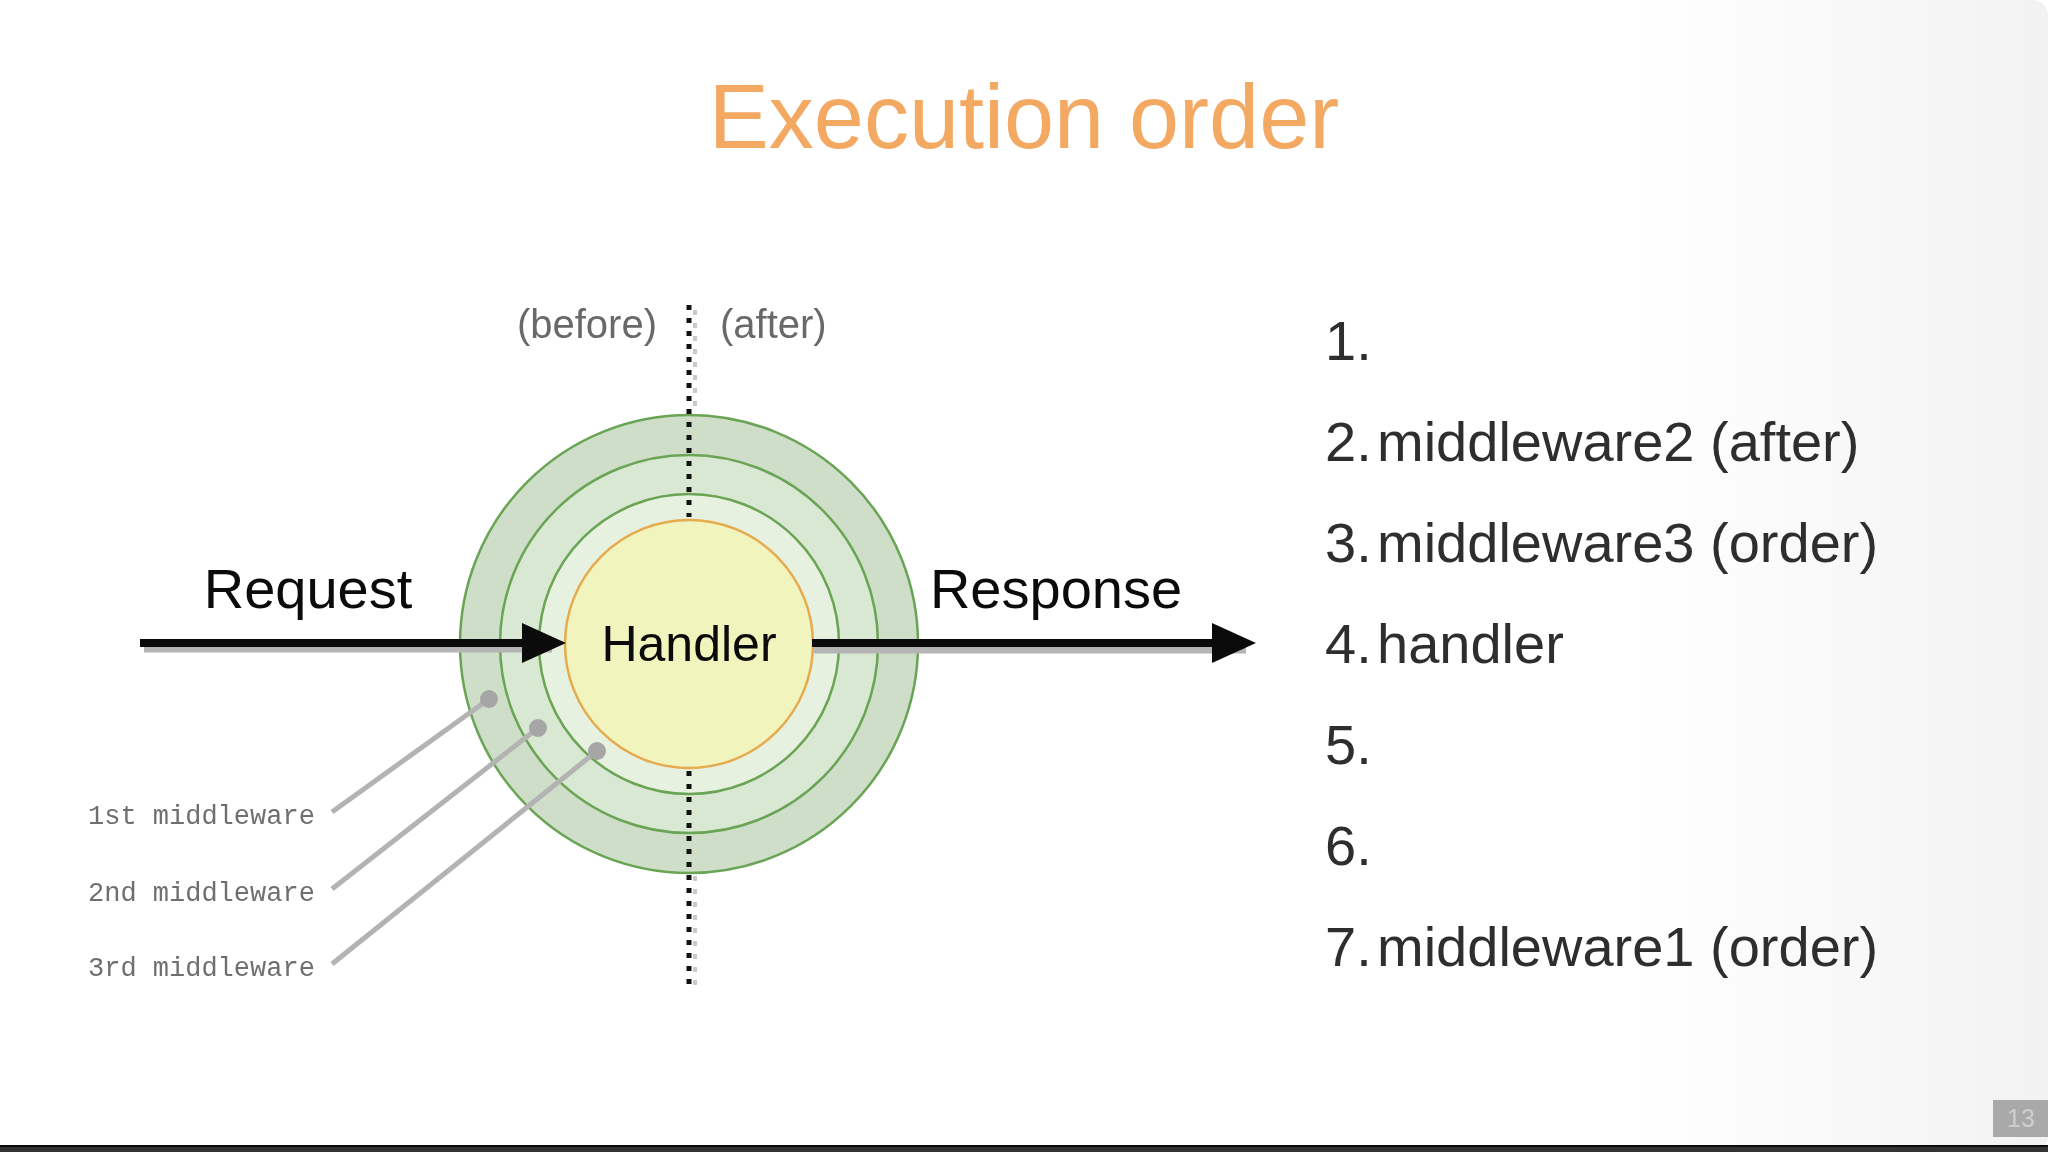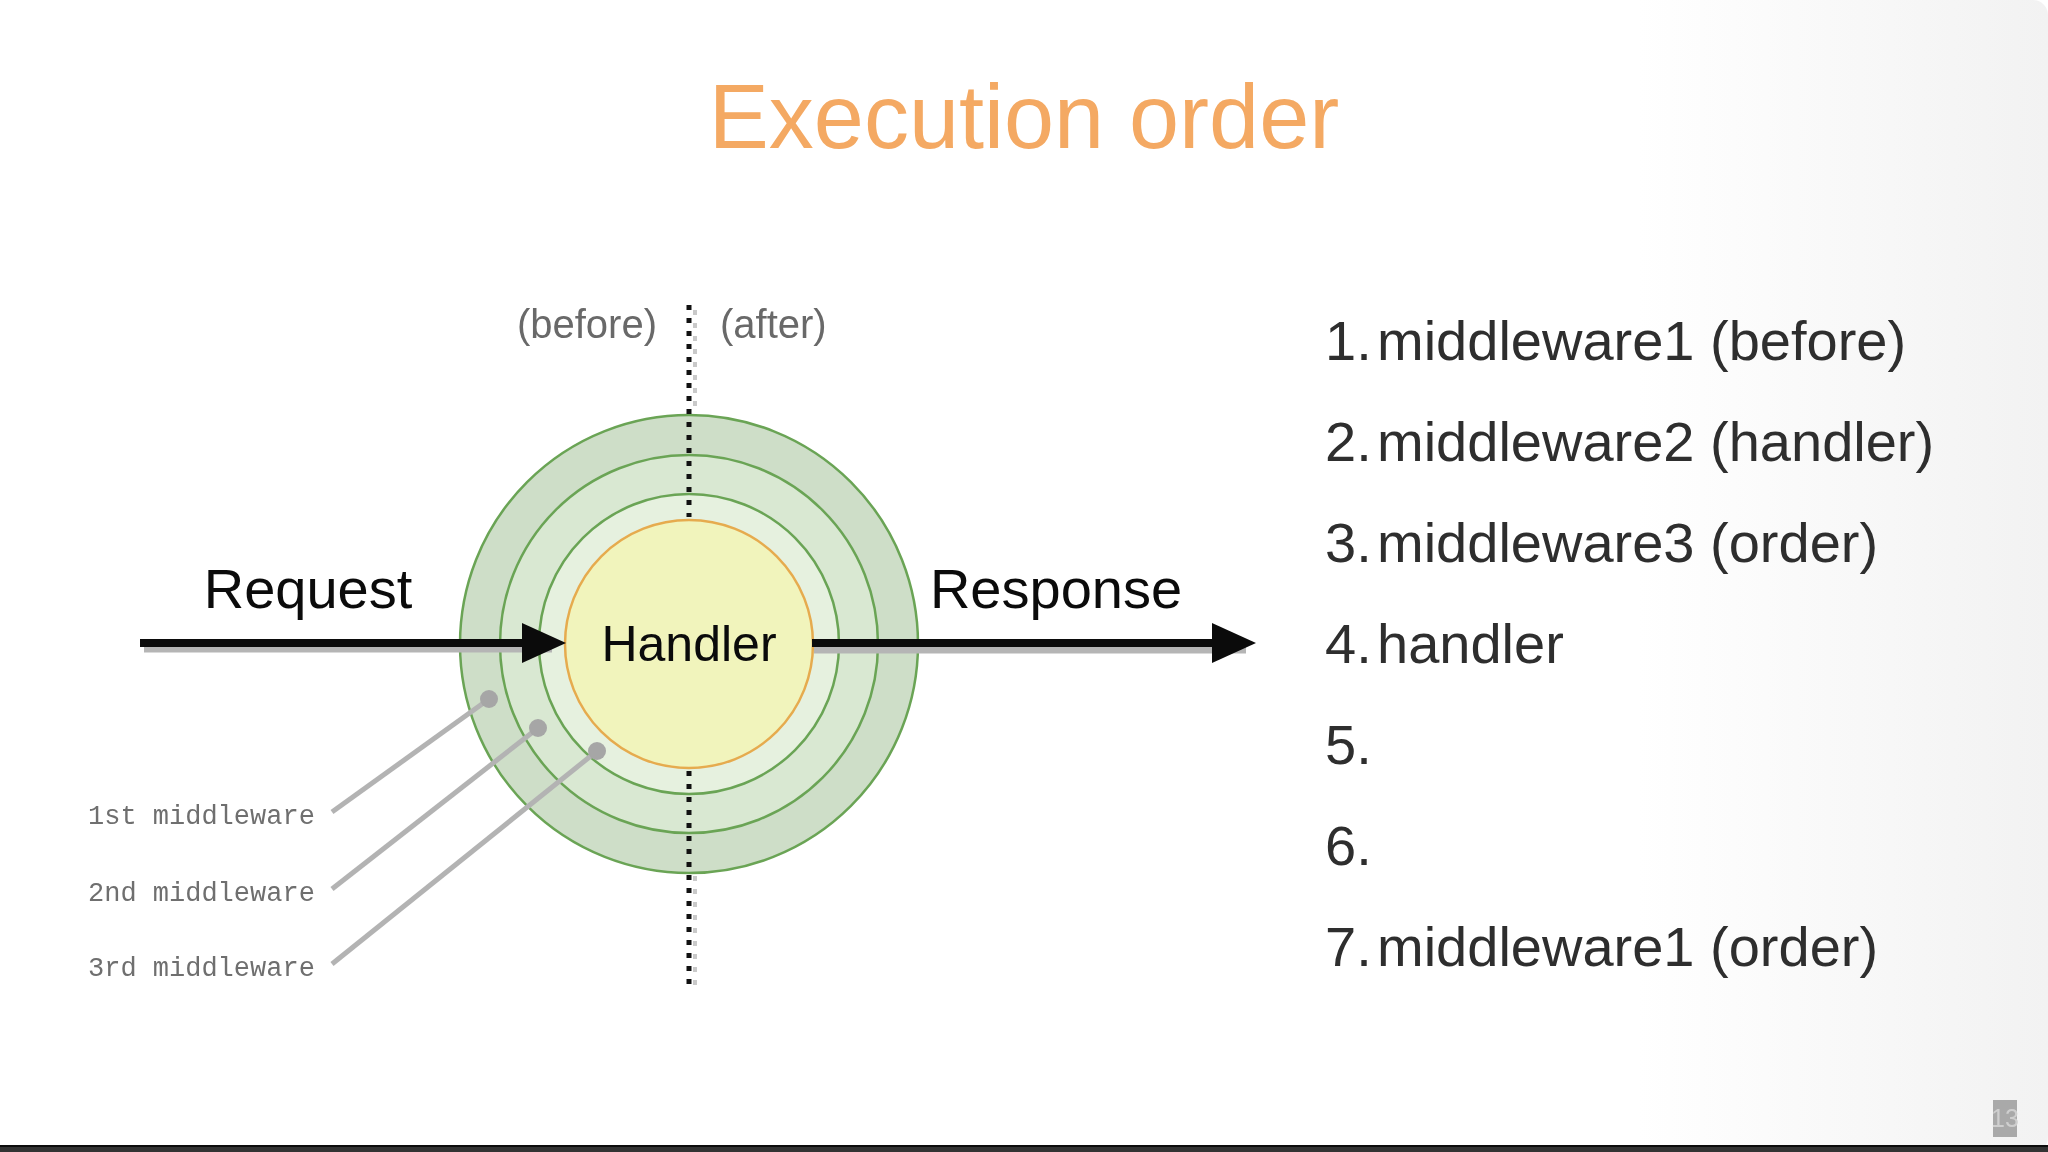--- a/index.html
+++ b/index.html
@@ -61,21 +61,21 @@
     width: 52px;
     text-align: left;
   }
   .exec-item .label {
     display: inline-block;
   }
   .page-badge {
     position: absolute;
     left: 1993px;
     top: 1100px;
-    width: 24px;
+    width: 56px;
     height: 37px;
     background: #a9a9a9;
     color: #cfcfcf;
     font-size: 25px;
     display: flex;
     align-items: center;
     justify-content: center;
   }
   .bottom-bar {
     position: absolute;
@@ -130,25 +130,24 @@
     <circle cx="597" cy="751" r="9" fill="#a6a6a6"></circle>
 
     <text x="88" y="824" class="svg-mono" font-size="27" fill="#6f6f6f">1st middleware</text>
     <text x="88" y="901" class="svg-mono" font-size="27" fill="#6f6f6f">2nd middleware</text>
     <text x="88" y="976" class="svg-mono" font-size="27" fill="#6f6f6f">3rd middleware</text>
   </svg>
 
   <ol class="exec-list">
     <li class="exec-item">
       <span class="num">1.</span>
-      <span class="label">middleware1 (before)</span>
     </li>
     <li class="exec-item">
       <span class="num">2.</span>
-      <span class="label">middleware2 (handler)</span>
+      <span class="label">middleware2 (after)</span>
     </li>
     <li class="exec-item">
       <span class="num">3.</span>
       <span class="label">middleware3 (order)</span>
     </li>
     <li class="exec-item">
       <span class="num">4.</span>
       <span class="label">handler</span>
     </li>
     <li class="exec-item">

